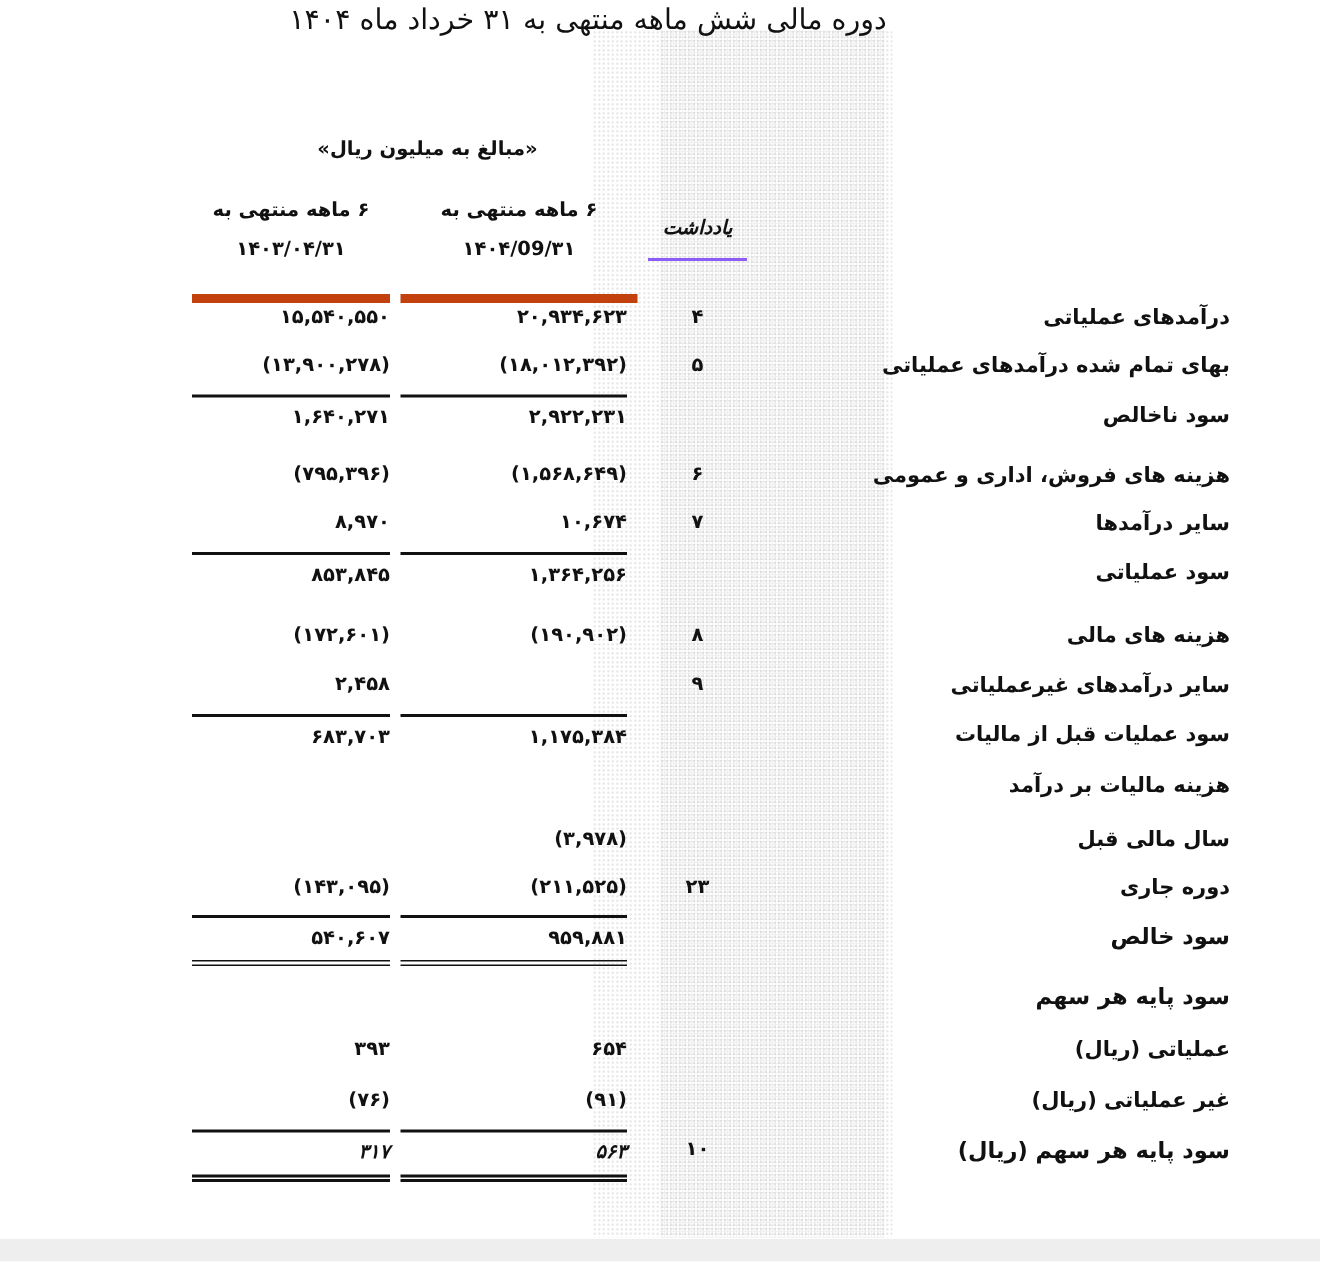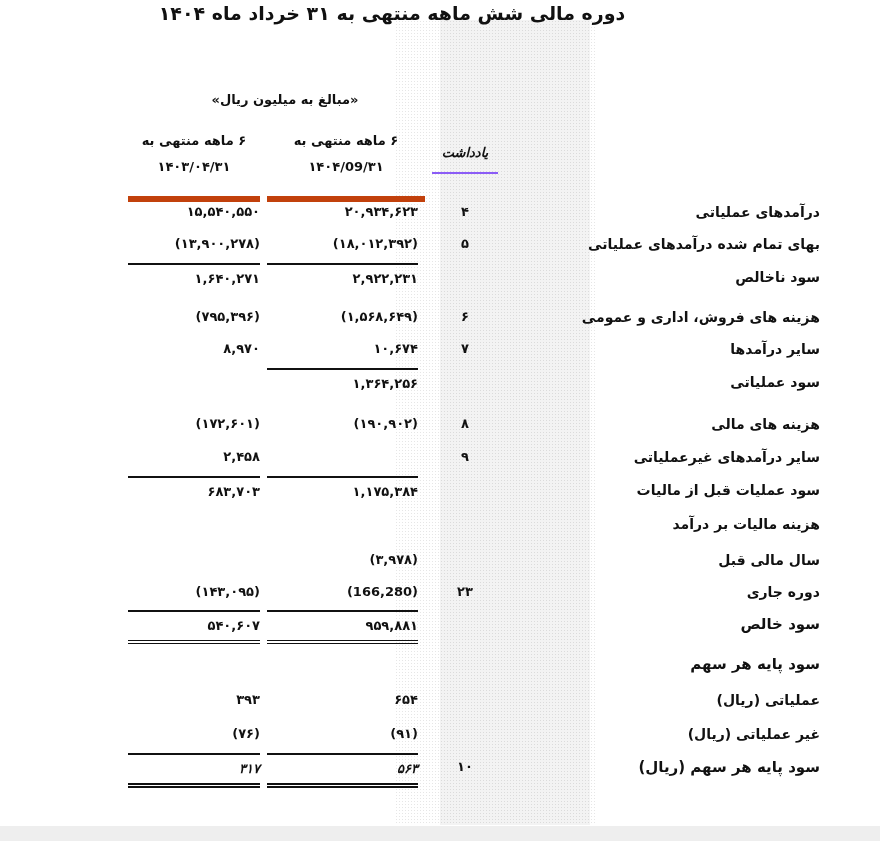--- a/index.html
+++ b/index.html
@@ -19,21 +19,21 @@
     position: absolute; left: 440px; top: 20px; width: 150px; height: 805px;
     background-image: radial-gradient(rgba(0,0,0,0.16) 0.6px, transparent 0.9px);
     background-size: 2px 2px;
     opacity: 0.45;
   }
   .bottom-strip {
     position: absolute; left: 0; top: 826px; width: 880px; height: 15px; background: #eeeeee;
   }
   .title {
     position: absolute; top: 2px; left: 0; width: 880px; text-align: center;
-    direction: rtl; font-weight: bold; font-size: 19px; letter-spacing: 0.2px;
+    direction: rtl; font-weight: normal; font-size: 19px; letter-spacing: 0.2px;
     padding-right: 96px; box-sizing: border-box;
   }
   .units {
     position: absolute; top: 92px; left: 170px; width: 230px; text-align: center;
     direction: rtl; font-weight: bold; font-size: 13px;
   }
   .colhead {
     position: absolute; direction: rtl; text-align: center; font-weight: bold; font-size: 13px;
     line-height: 26px;
   }
@@ -109,20 +109,21 @@
 <div class="row" style="top:335px">
   <span class="label">سایر درآمدها</span>
   <span class="note">۷</span>
   <span class="cur">۱۰,۶۷۴</span>
   <span class="prev">۸,۹۷۰</span>
 </div>
 <div class="row" style="top:368px">
   <span class="label">سود عملیاتی</span>
   <span class="note"></span>
   <span class="cur rule-top">۱,۳۶۴,۲۵۶</span>
+  <span class="prev rule-top">۸۵۳,۸۴۵</span>
 </div>
 <div class="row" style="top:410px">
   <span class="label">هزینه های مالی</span>
   <span class="note">۸</span>
   <span class="cur">(۱۹۰,۹۰۲)</span>
   <span class="prev">(۱۷۲,۶۰۱)</span>
 </div>
 <div class="row" style="top:443px">
   <span class="label">سایر درآمدهای غیرعملیاتی</span>
   <span class="note">۹</span>
@@ -137,21 +138,21 @@
 <div class="row" style="top:510px">
   <span class="label">هزینه مالیات بر درآمد</span>
 </div>
 <div class="row" style="top:546px">
   <span class="label">سال مالی قبل</span>
   <span class="cur">(۳,۹۷۸)</span>
 </div>
 <div class="row" style="top:578px">
   <span class="label">دوره جاری</span>
   <span class="note">۲۳</span>
-  <span class="cur">(166,280)</span>
+  <span class="cur">(۲۱۱,۵۲۵)</span>
   <span class="prev">(۱۴۳,۰۹۵)</span>
 </div>
 <div class="row" style="top:610px">
   <span class="label big">سود  خالص</span>
   <span class="cur rule-top rule-dbl">۹۵۹,۸۸۱</span>
   <span class="prev rule-top rule-dbl">۵۴۰,۶۰۷</span>
 </div>
 <div class="row" style="top:650px">
   <span class="label big">سود  پایه هر سهم</span>
 </div>

